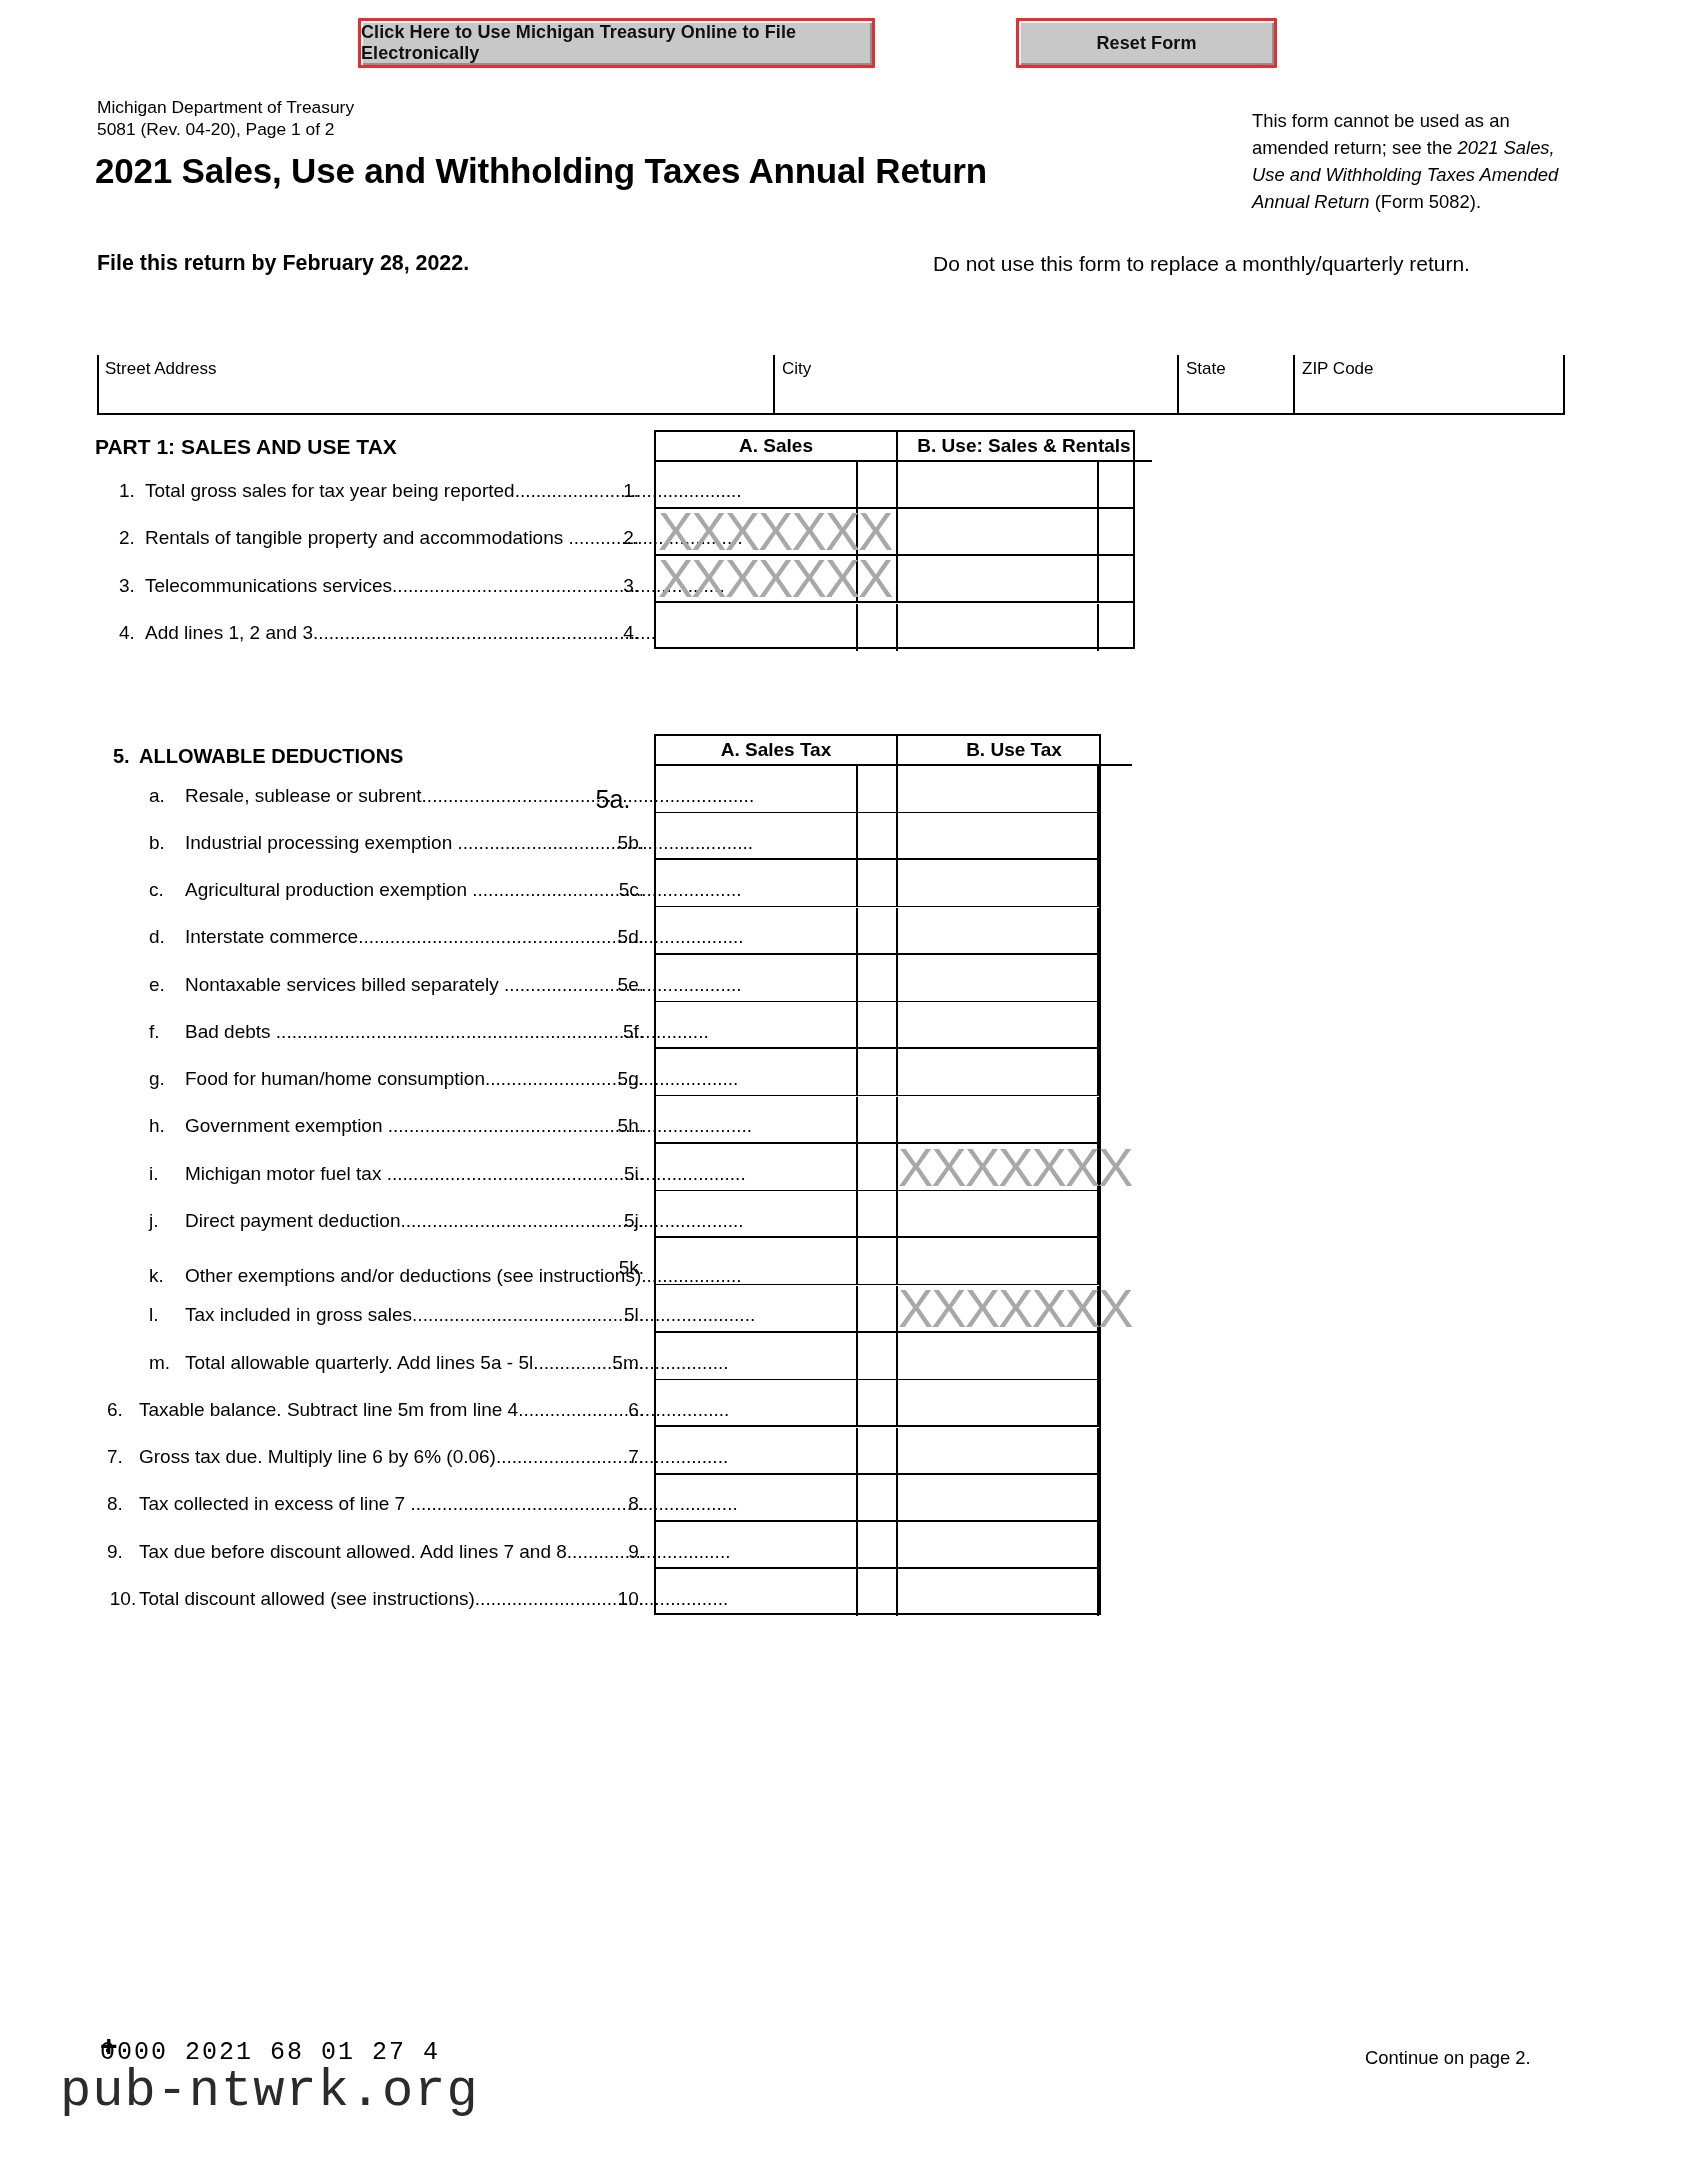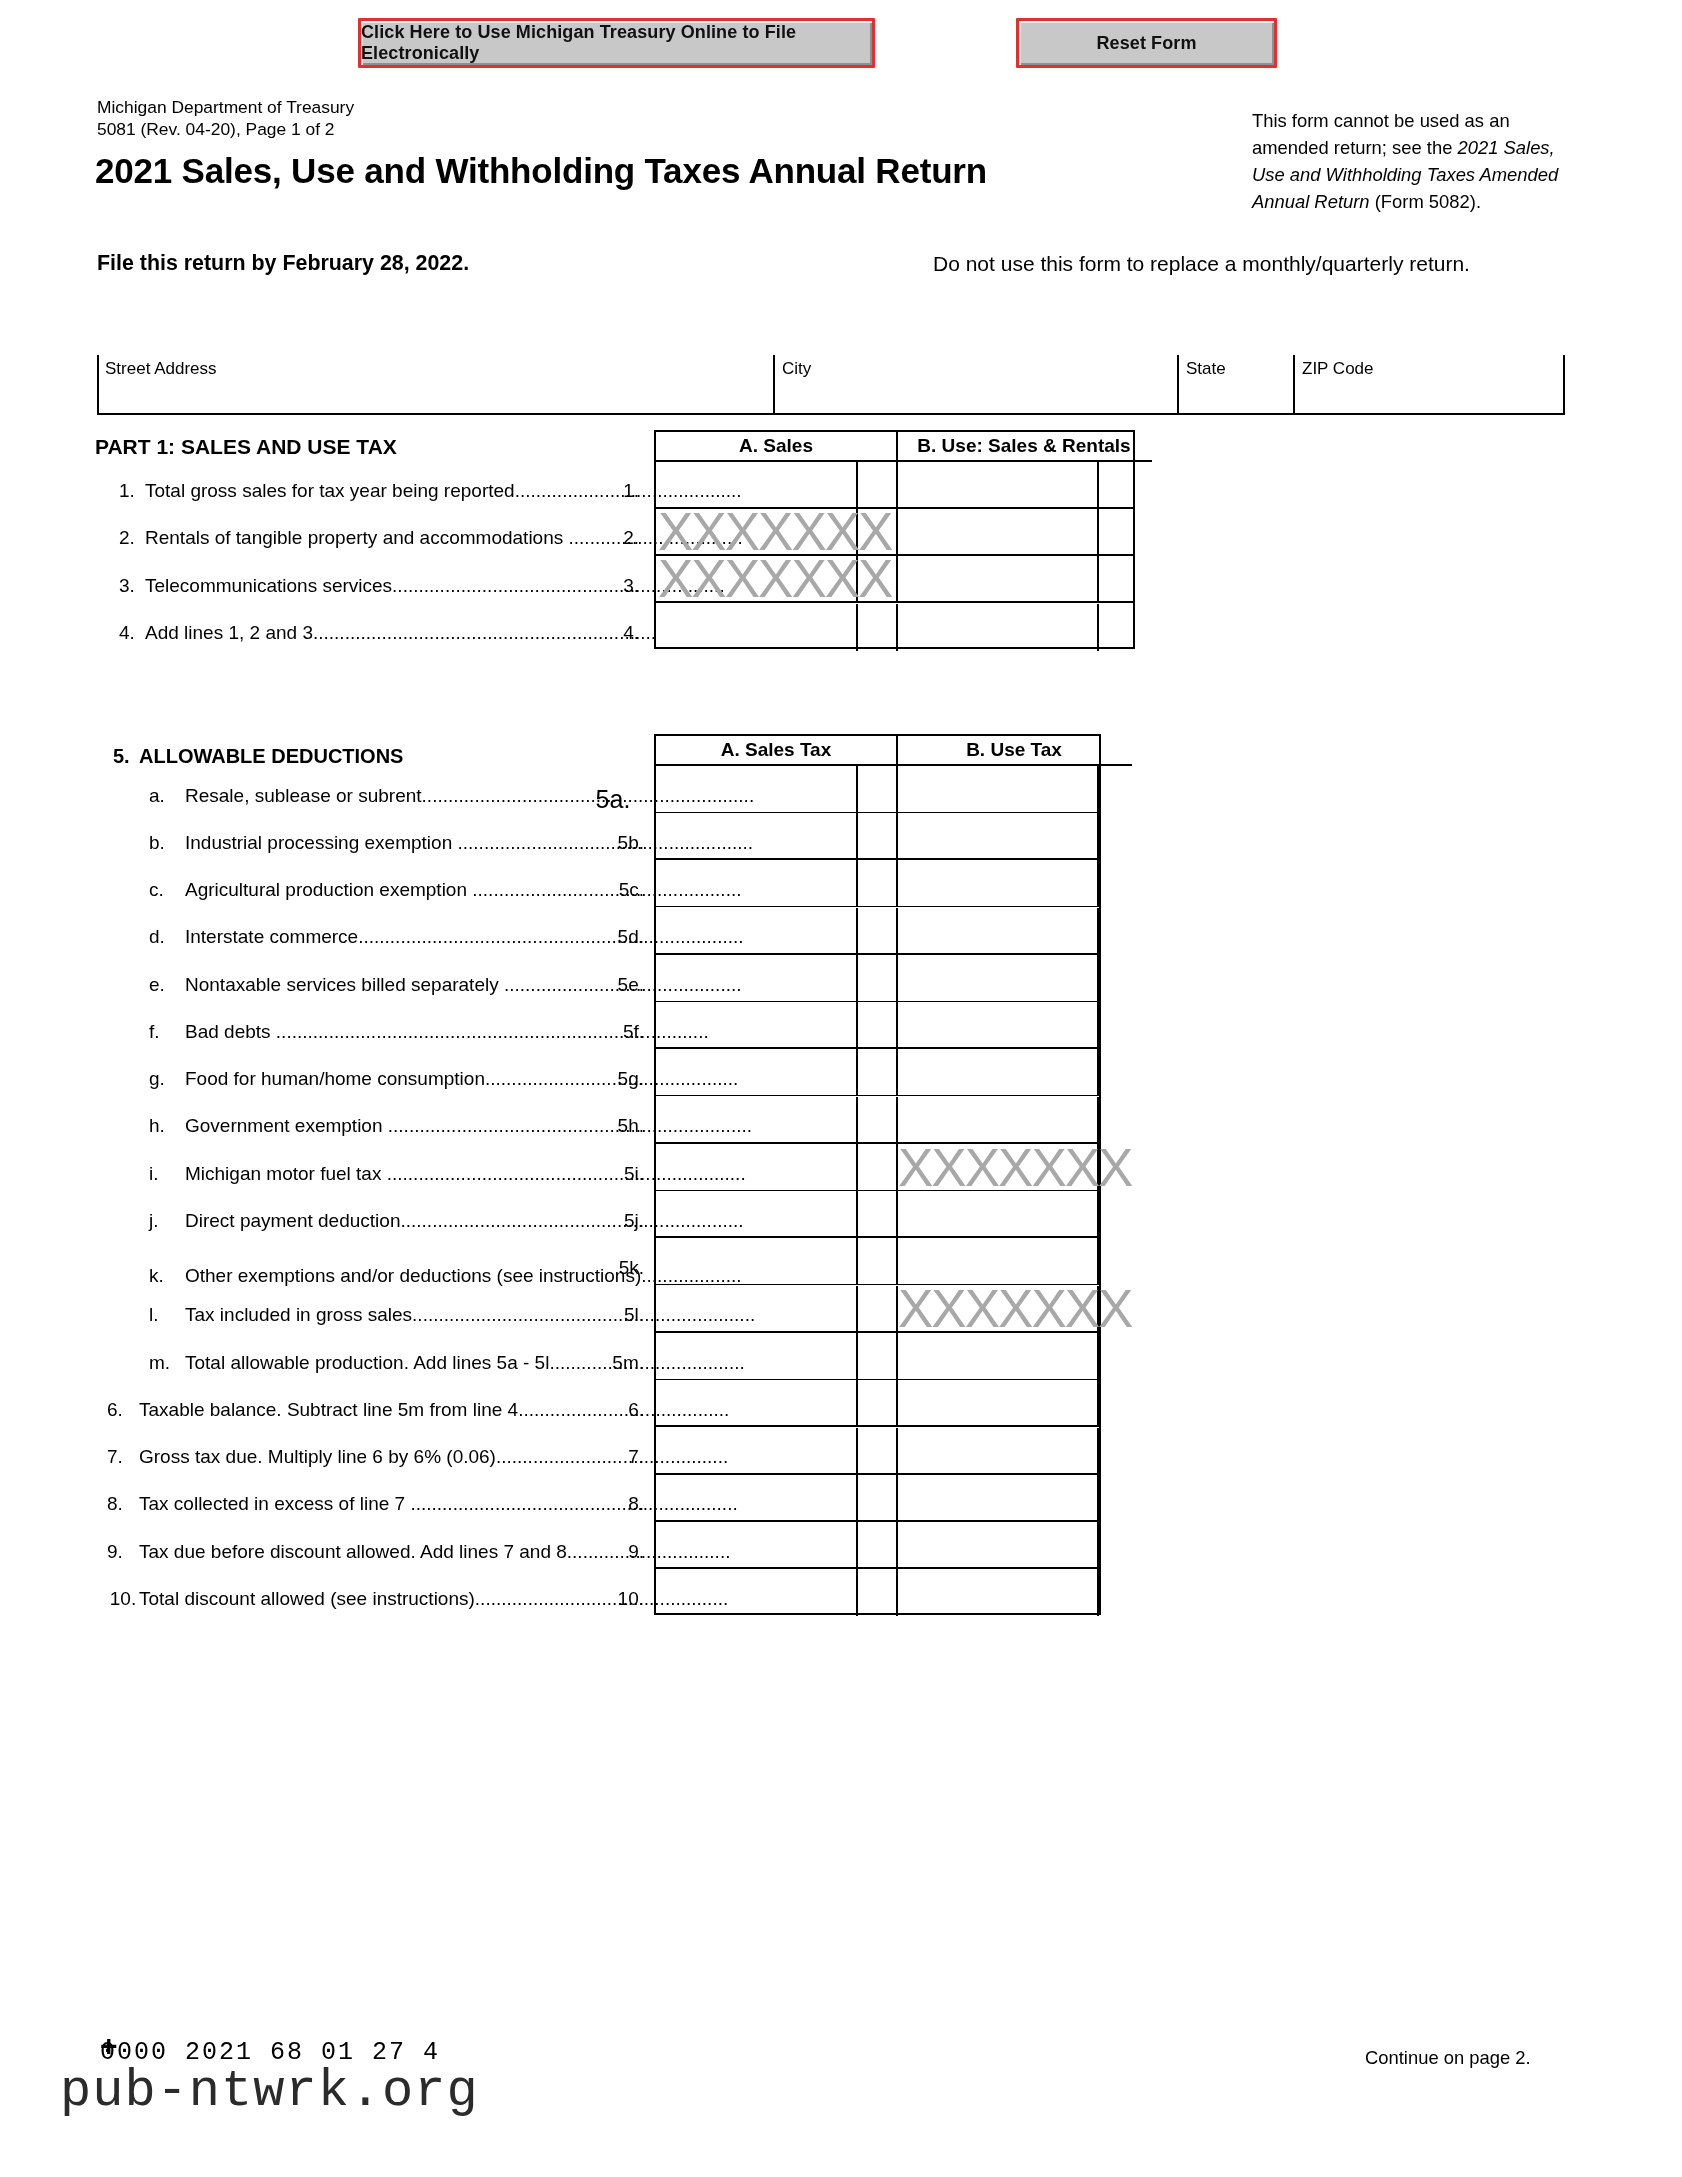--- a/index.html
+++ b/index.html
@@ -238,21 +238,21 @@
       <div class="line-label" style="left: 149px; top: 1115px; font-size: 19px;"><span style="display: inline-block; width: 36px;">h.</span><span>Government exemption </span><span class="dots">.....................................................................</span></div>
       <div class="line-num-right" style="left: 582px; top: 1115px; font-size: 19px;">5h.</div>
       <div class="line-label" style="left: 149px; top: 1163px; font-size: 19px;"><span style="display: inline-block; width: 36px;">i.</span><span>Michigan motor fuel tax </span><span class="dots">....................................................................</span></div>
       <div class="line-num-right" style="left: 582px; top: 1163px; font-size: 19px;">5i.</div>
       <div class="line-label" style="left: 149px; top: 1210px; font-size: 19px;"><span style="display: inline-block; width: 36px;">j.</span><span>Direct payment deduction</span><span class="dots">.................................................................</span></div>
       <div class="line-num-right" style="left: 582px; top: 1210px; font-size: 19px;">5j.</div>
       <div class="line-label" style="left: 149px; top: 1257px; font-size: 19px; margin-top: 8px;"><span style="display: inline-block; width: 36px;">k.</span><span>Other exemptions and/or deductions (see instructions)</span><span class="dots">...................</span></div>
       <div class="line-num-right" style="left: 582px; top: 1257px; font-size: 19px;">5k.</div>
       <div class="line-label" style="left: 149px; top: 1304px; font-size: 19px;"><span style="display: inline-block; width: 36px;">l.</span><span>Tax included in gross sales</span><span class="dots">.................................................................</span></div>
       <div class="line-num-right" style="left: 582px; top: 1304px; font-size: 19px;">5l.</div>
-      <div class="line-label" style="left: 149px; top: 1352px; font-size: 19px;"><span style="display: inline-block; width: 36px;">m.</span><span>Total allowable production. Add lines 5a - 5l.</span><span class="dots">....................................</span></div>
+      <div class="line-label" style="left: 149px; top: 1352px; font-size: 19px;"><span style="display: inline-block; width: 36px;">m.</span><span>Total allowable quarterly. Add lines 5a - 5l.</span><span class="dots">....................................</span></div>
       <div class="line-num-right" style="left: 582px; top: 1352px; font-size: 19px;">5m.</div>
       <div class="line-label" style="left: 107px; top: 1399px; font-size: 19px;"><span style="display: inline-block; width: 32px;">6.</span><span>Taxable balance. Subtract line 5m from line 4</span><span class="dots">........................................</span></div>
       <div class="line-num-right" style="left: 582px; top: 1399px; font-size: 19px;">6.</div>
       <div class="line-label" style="left: 107px; top: 1446px; font-size: 19px;"><span style="display: inline-block; width: 32px;">7.</span><span>Gross tax due. Multiply line 6 by 6% (0.06).</span><span class="dots">...........................................</span></div>
       <div class="line-num-right" style="left: 582px; top: 1446px; font-size: 19px;">7.</div>
       <div class="line-label" style="left: 107px; top: 1493px; font-size: 19px;"><span style="display: inline-block; width: 32px;">8.</span><span>Tax collected in excess of line 7 </span><span class="dots">..............................................................</span></div>
       <div class="line-num-right" style="left: 582px; top: 1493px; font-size: 19px;">8.</div>
       <div class="line-label" style="left: 107px; top: 1541px; font-size: 19px;"><span style="display: inline-block; width: 32px;">9.</span><span>Tax due before discount allowed. Add lines 7 and 8</span><span class="dots">...............................</span></div>
       <div class="line-num-right" style="left: 582px; top: 1541px; font-size: 19px;">9.</div>
       <div class="line-label" style="left: 107px; top: 1588px; font-size: 19px; text-align: center;"><span style="display: inline-block; width: 32px;">10.</span><span>Total discount allowed (see instructions)</span><span class="dots">................................................</span></div>

